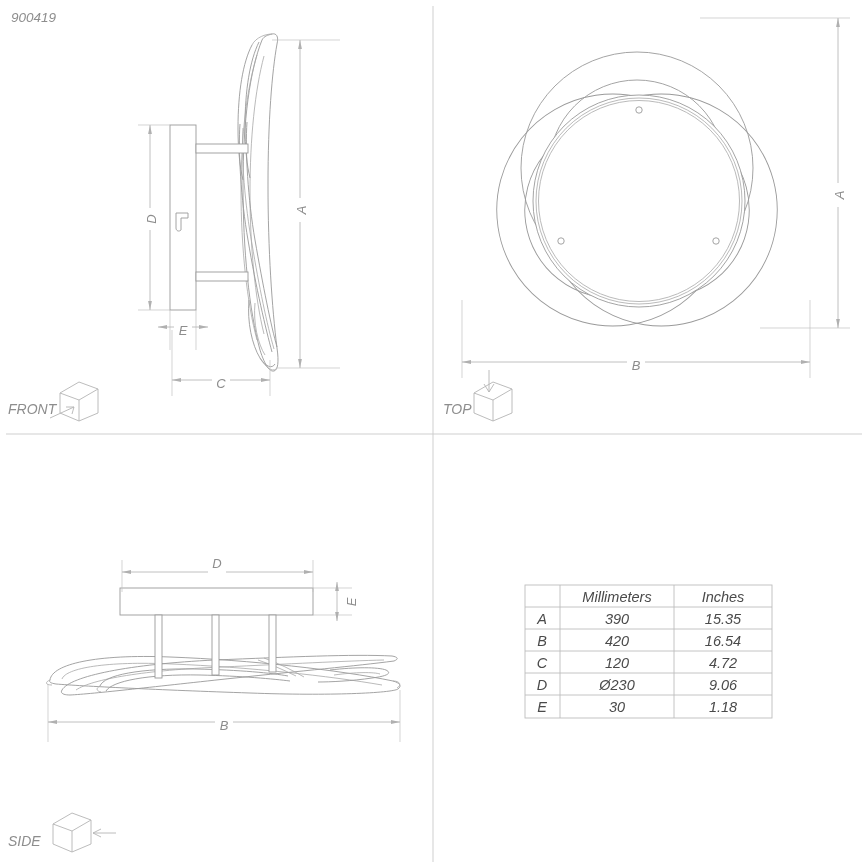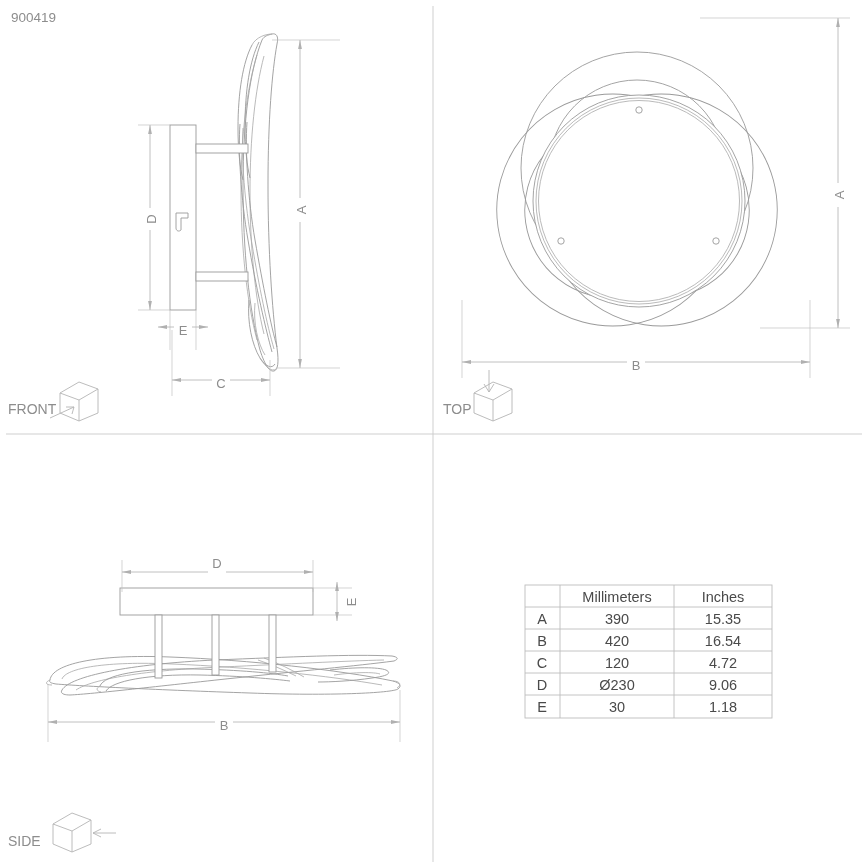--- a/index.html
+++ b/index.html
@@ -14,20 +14,21 @@
     font-family: "Liberation Sans", sans-serif;
     color: #8a8a8a;
     overflow: hidden;
     position: relative;
   }
   #sheet {
     position: absolute;
     left: 0; top: 0;
     width: 868px;
     height: 804px;
+    font-style: italic;
   }
   #sheet svg {
     display: block;
   }
   .ln   { stroke: #9a9a9a; stroke-width: 0.9; fill: none; }
   .ln-t { stroke: #a8a8a8; stroke-width: 0.8; fill: none; }
   .dim  { stroke: #b0b0b0; stroke-width: 0.8; fill: none; }
   .ext  { stroke: #c2c2c2; stroke-width: 0.7; fill: none; }
   .div  { stroke: #c9c9c9; stroke-width: 0.9; fill: none; }
   .cube { stroke: #b4b4b4; stroke-width: 0.9; fill: none; }

